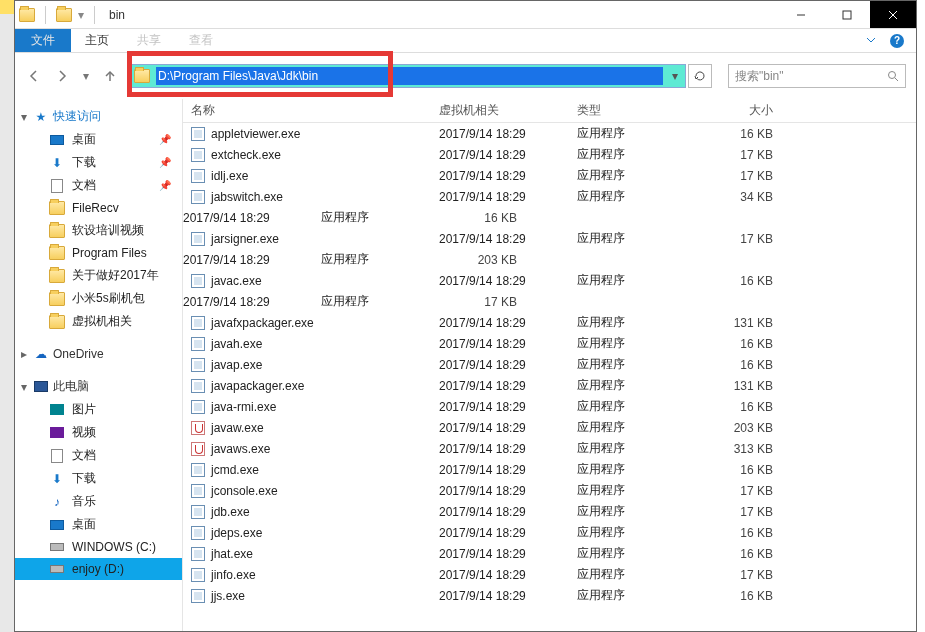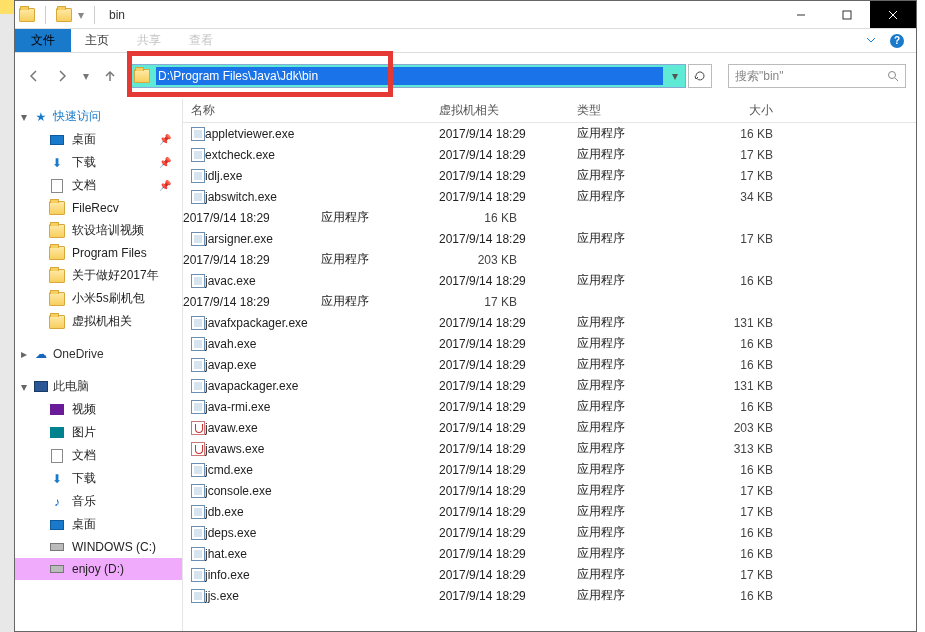--- a/index.html
+++ b/index.html
@@ -14,21 +14,21 @@
 .folder-ico::before{content:"";position:absolute;top:-3px;left:0;width:7px;height:3px;background:#f7cf5e;border:1px solid #d8a93a;border-bottom:none;border-radius:1px 1px 0 0;}
 .titlebar .sep { width:1px; height:18px; background:#ccc; margin:0 4px;}
 .titlebar .title { padding-left:6px; color:#333;}
 .wincontrols { margin-left:auto; display:flex; height:100%; }
 .wincontrols div { width:46px; display:flex; align-items:center; justify-content:center; color:#333; }
 .wincontrols .close { background:#000; color:#fff; }
 .wincontrols svg { width:10px; height:10px; }
 
 
 .ribbon { height:24px; background:#fff; display:flex; align-items:stretch; border-bottom:1px solid #ddd; }
-.filetab { background:#1979ca; color:#000000; padding:0 16px; display:flex; align-items:center; }
+.filetab { background:#1979ca; color:#e5e5e5; padding:0 16px; display:flex; align-items:center; }
 .rtab { padding:0 14px; display:flex; align-items:center; color:#333; }
 .ribbon-right { margin-left:auto; display:flex; align-items:center; gap:14px; padding-right:12px; color:#1979ca;}
 .chev { width:10px;height:10px;}
 .help-ico { width:14px;height:14px;border-radius:50%;background:#1979ca;color:#fff;display:flex;align-items:center;justify-content:center;font-size:10px;font-weight:bold;}
 
 
 .navbar { height:46px; display:flex; align-items:center; gap:10px; padding:8px 10px; position:relative; }
 .navbtn { width:18px; height:18px; display:flex; align-items:center; justify-content:center; color:#777; }
 .navbtn svg{width:14px;height:14px;}
 .addr-wrap { flex:1; display:flex; align-items:center; position:relative; }
@@ -42,21 +42,21 @@
 .searchbox span{flex:1;}
 .highlight-box { position:absolute; border:5px solid #e53935; left:112px; top:50px; width:266px; height:46px; pointer-events:none; z-index:50;}
 
 
 .body { flex:1; display:flex; overflow:hidden; }
 .sidebar { width:168px; border-right:1px solid #e5e5e5; overflow-y:auto; padding:6px 0;}
 .side-group { margin-bottom:10px;}
 .side-head { display:flex; align-items:center; gap:4px; padding:3px 6px; color:#333;}
 .side-head.blue{color:#1979ca;}
 .side-item { display:flex; align-items:center; gap:7px; padding:3px 6px 3px 34px; color:#222; position:relative;}
-.side-item.selected{background:#f0abfc;}
+.side-item.selected{background:#0ea5e9;}
 .pin { position:absolute; right:10px; color:#888; font-size:10px;}
 .tri { width:8px; display:inline-block; color:#666; }
 .ic { width:16px; height:16px; display:inline-flex; align-items:center; justify-content:center; }
 .ic-star{color:#1979ca;}
 .ic-desktop{width:14px;height:10px;background:#1979ca;border:1px solid #0d5a9e;}
 .ic-dl{color:#1979ca;}
 .ic-doc{width:12px;height:14px;background:#fff;border:1px solid #888;}
 .ic-cloud{color:#1565c0;}
 .ic-pc{width:14px;height:11px;background:#2b5797;border:1px solid #1a3a66;}
 .ic-video{width:14px;height:11px;background:#6a1b9a;}
@@ -66,21 +66,21 @@
 
 
 .filepane { flex:1; display:flex; flex-direction:column; overflow:hidden;}
 .cols { display:flex; height:24px; border-bottom:1px solid #e5e5e5; color:#555; align-items:center;}
 .c-name{width:256px;padding-left:8px;}
 .c-date{width:130px;}
 .c-type{width:116px;margin-left:8px;}
 .c-size{width:100px;text-align:right;padding-right:20px;}
 .filelist{flex:1;overflow-y:auto;}
 .row{display:flex;height:21px;align-items:center;color:#222;}
-.row .c-name{display:flex;align-items:center;gap:0;}
+.row .c-name{display:flex;align-items:center;gap:6px;}
 .app-ico{width:14px;height:14px;position:relative;background:#fff;border:1px solid #6a8fb3;}
 .app-ico::after{content:"";position:absolute;left:2px;top:2px;right:2px;bottom:2px;background:#d6e4f0;}
 .java-ico{width:14px;height:14px;position:relative;background:#fff;border:1px solid #c77;}
 .java-ico::after{content:"";position:absolute;left:3px;top:2px;width:6px;height:8px;border:1px solid #c33;border-top:none;border-radius:0 0 4px 4px;}
 .row .c-size{color:#444;}
 
 
 .status { height:24px; border-top:1px solid #e5e5e5; display:flex; align-items:center; padding:0 8px; color:#444;}
 .viewbtns{margin-left:auto;display:flex;gap:2px;}
 .vbtn{width:22px;height:18px;border:1px solid #8aa8d6;display:flex;align-items:center;justify-content:center;}
@@ -261,29 +261,29 @@
         <div class="side-head">
           <span class="tri">▾</span>
             <span class="ic">
               <span class="ic-pc"></span>
             </span>
           <span>此电脑</span>
         </div>
         <div id="pc-items">
             <div class="side-item">
               <span class="ic">
+                <span class="ic-pic"></span>
+              </span>
+              <span>图片</span>
+            </div>
+            <div class="side-item">
+              <span class="ic">
                 <span class="ic-video"></span>
               </span>
               <span>视频</span>
-            </div>
-            <div class="side-item">
-              <span class="ic">
-                <span class="ic-pic"></span>
-              </span>
-              <span>图片</span>
             </div>
             <div class="side-item">
               <span class="ic">
                 <span class="ic-doc"></span>
               </span>
               <span>文档</span>
             </div>
             <div class="side-item">
               <span class="ic ic-dl">⬇</span>
               <span>下载</span>

